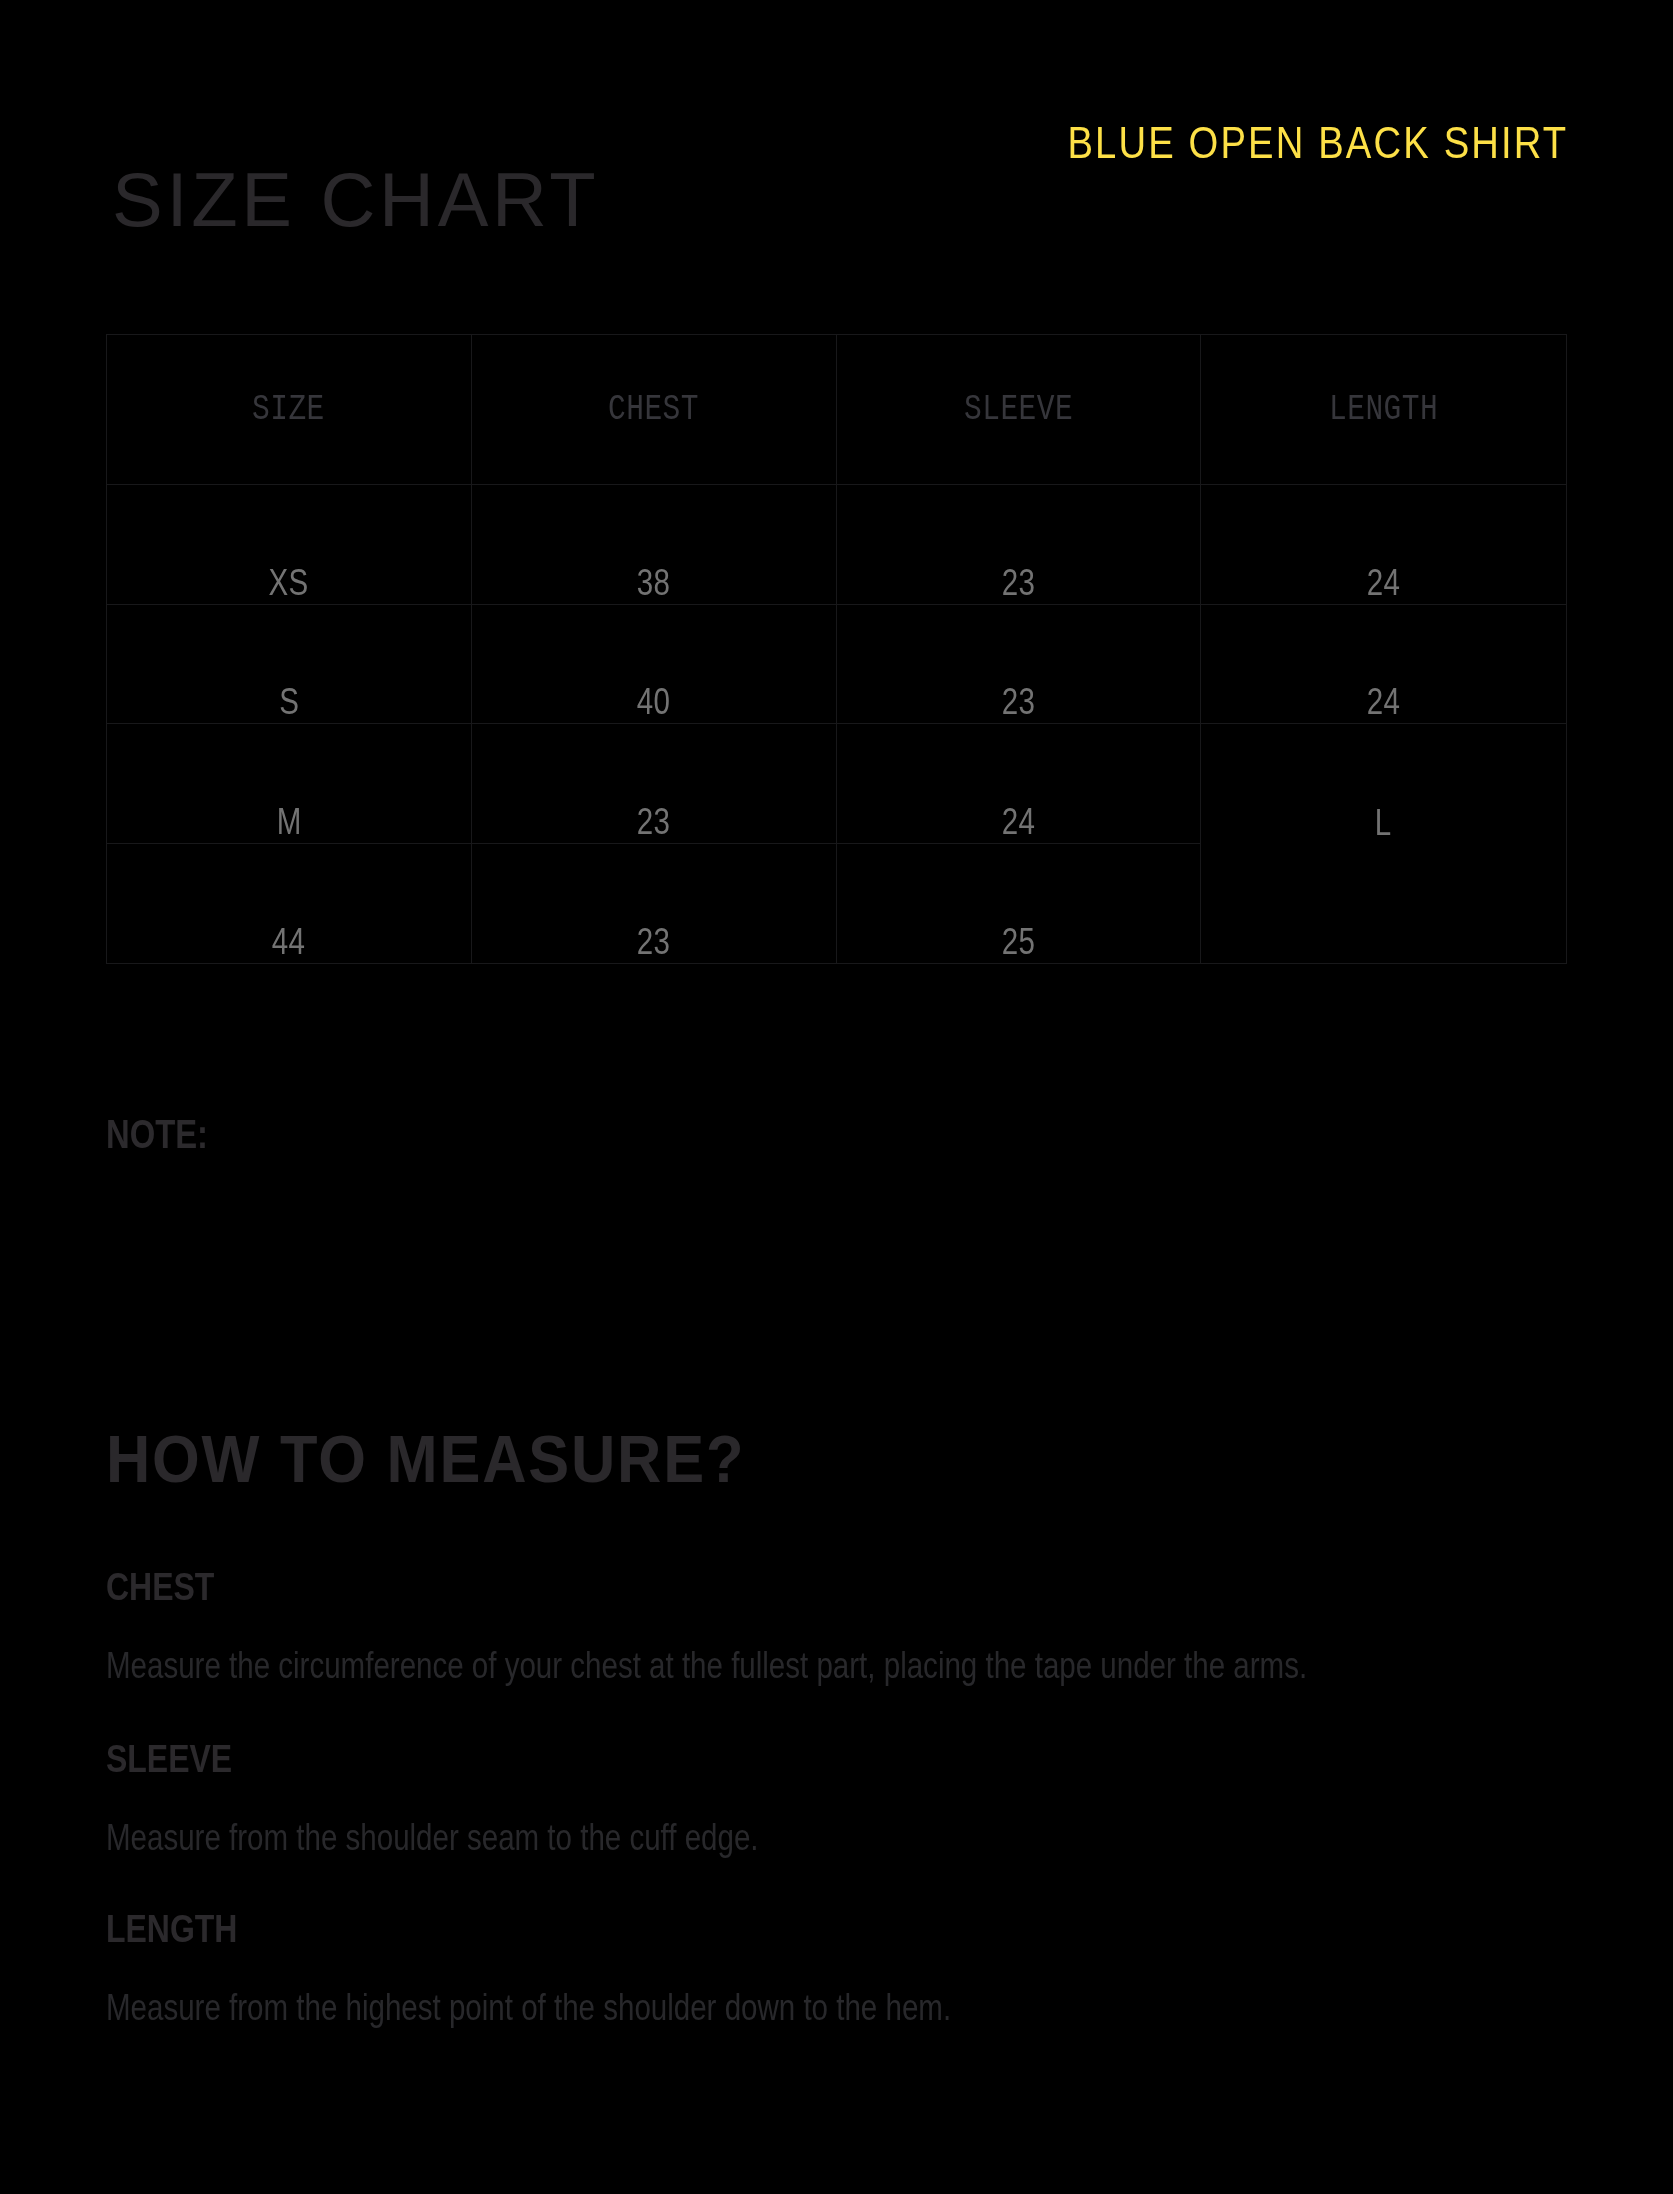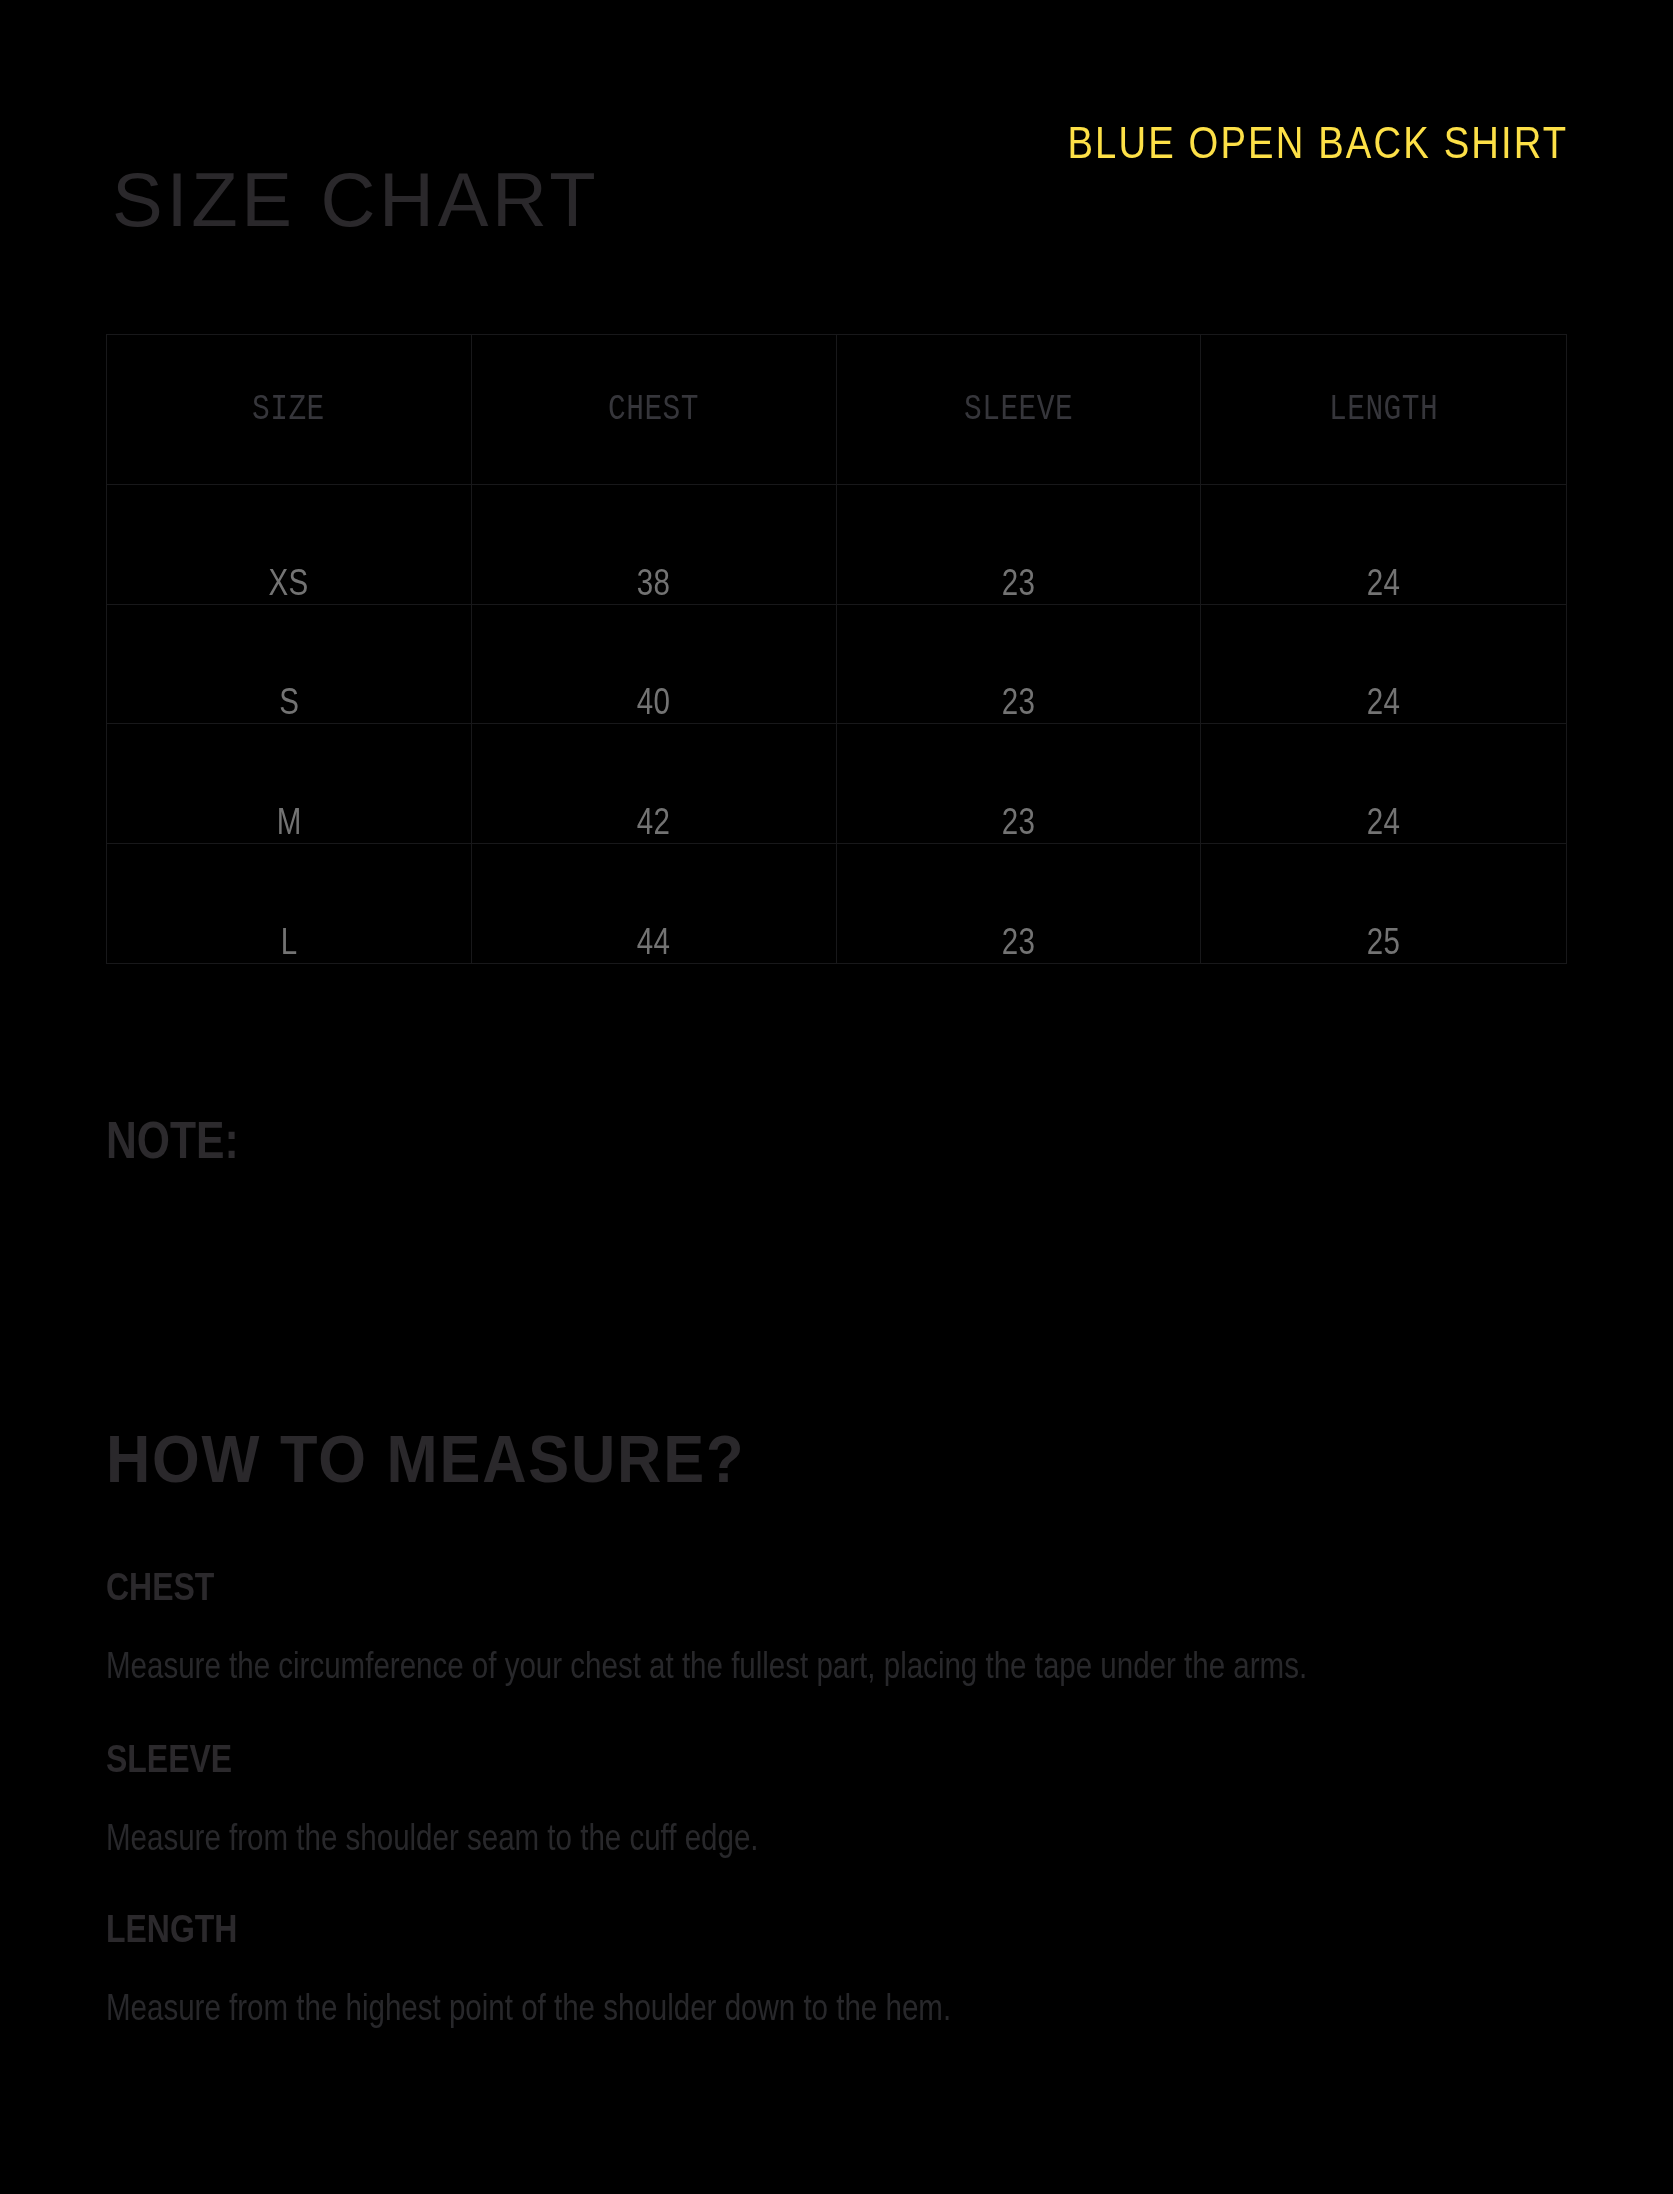--- a/index.html
+++ b/index.html
@@ -43,21 +43,21 @@
     display:flex;align-items:center;justify-content:center;
     font-size:36px;letter-spacing:0.6px;
   }
   .size-table .cell:nth-child(4n){border-right:none;}
   .size-table .cell:nth-last-child(-n+4){border-bottom:none;}
   .size-table .head{color:#36363b;font-weight:400;font-family:Liberation Mono, monospace;}
   .size-table .val{color:#737373;font-weight:400;align-items:flex-end;}
 
   .note-heading{
     left:106px;top:1114px;
-    font-size:52px;line-height:1;font-weight:700;color:#2c2a2d;
+    font-size:40px;line-height:1;font-weight:700;color:#2c2a2d;
   }
   .note-body{
     left:106px;top:1183px;
     font-size:36px;line-height:45px;color:#28282b;font-weight:400;
   }
 
   .htm-heading{
     left:106px;top:1426px;
     font-size:66px;line-height:1;font-weight:700;
     letter-spacing:1.9px;color:#2a282b;
@@ -125,23 +125,20 @@
         <span class="cond-c">23</span>
       </div>
     <div class="cell val">
         <span class="cond-c">24</span>
       </div>
 
     <div class="cell val">
         <span class="cond-c">M</span>
       </div>
     <div class="cell val">
-        <span class="cond-c">42</span>
-      </div>
-    <div class="cell val">
         <span class="cond-c">23</span>
       </div>
     <div class="cell val">
         <span class="cond-c">24</span>
       </div>
 
     <div class="cell val">
         <span class="cond-c">L</span>
       </div>
     <div class="cell val">

